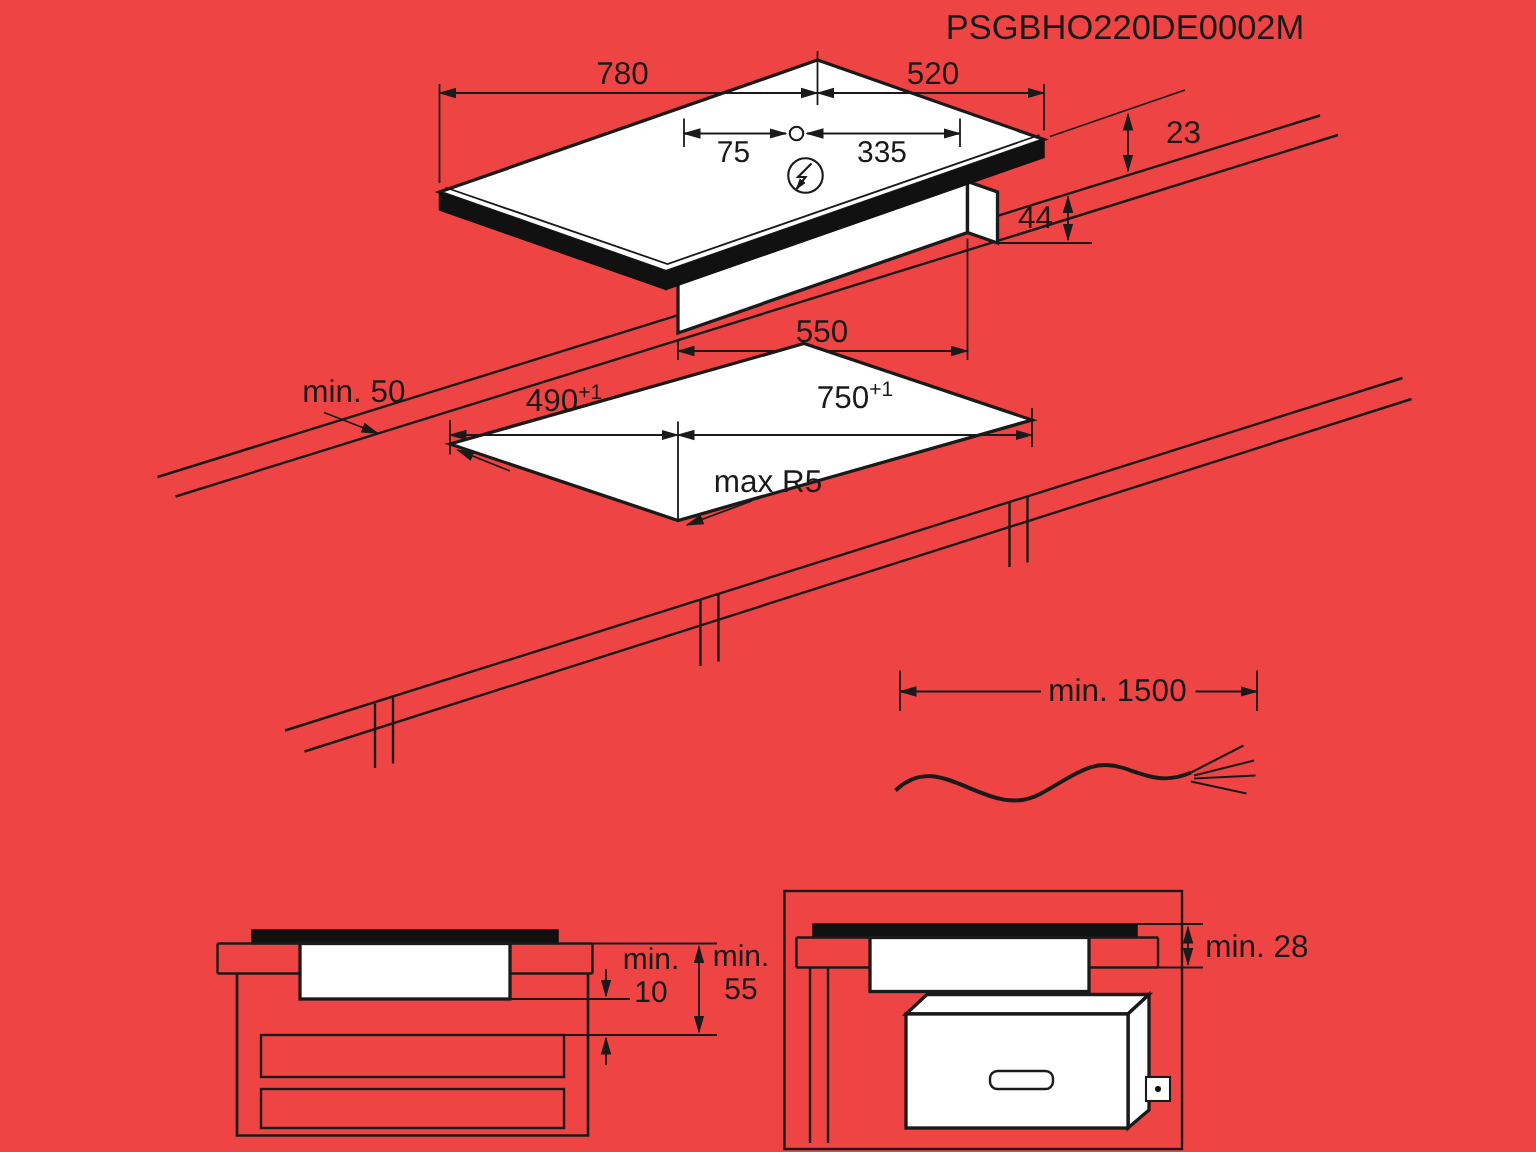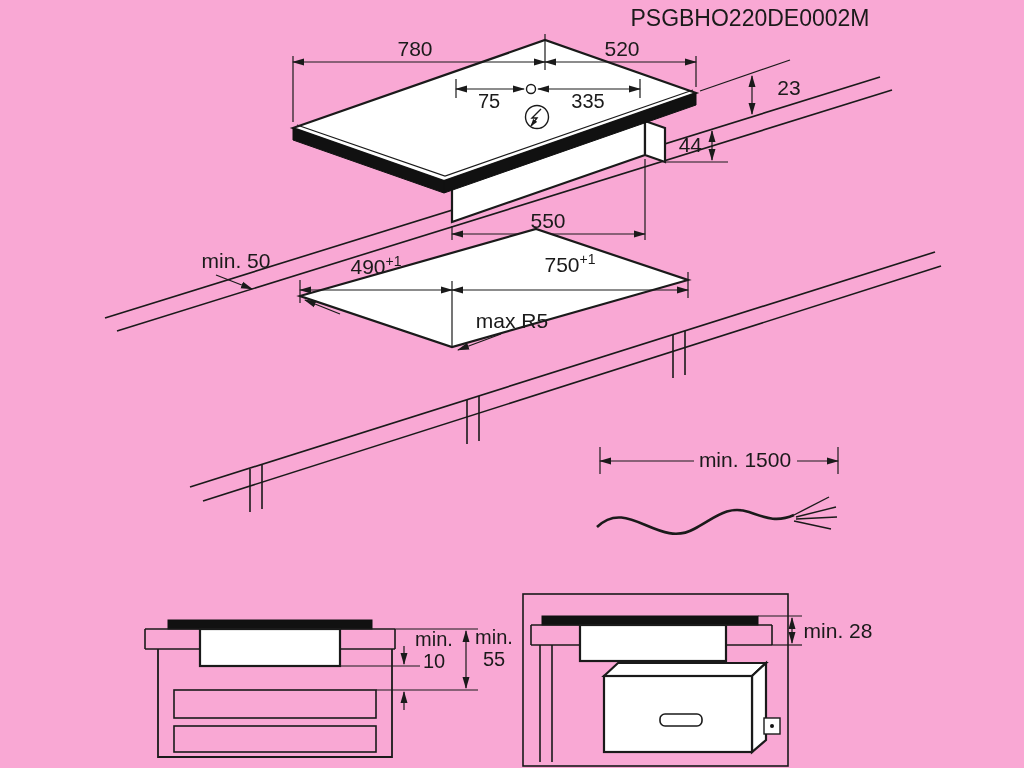--- a/index.html
+++ b/index.html
@@ -1,16 +1,16 @@
 <!DOCTYPE html>
 <html><head>
 <meta charset="utf-8">
 <style>
   html,body{margin:0;padding:0;background:#fff;}
-  .stage{width:1024px;height:768px;position:relative;background:#f9a8d4;overflow:hidden;}
+  .stage{width:1024px;height:768px;position:relative;background:#ef4444;overflow:hidden;}
   svg{display:block;}
   svg text{font-family:"Liberation Sans","DejaVu Sans",sans-serif;fill:#1a1a1a;}
   .t23{font-size:23px;}
   .t21{font-size:21px;}
   .t20{font-size:20px;}
   .t14{font-size:14px;}
   .ln{stroke:#1a1a1a;fill:none;}
   .w1{stroke-width:1.2;}
   .w14{stroke-width:1.4;}
   .w16{stroke-width:1.6;}

